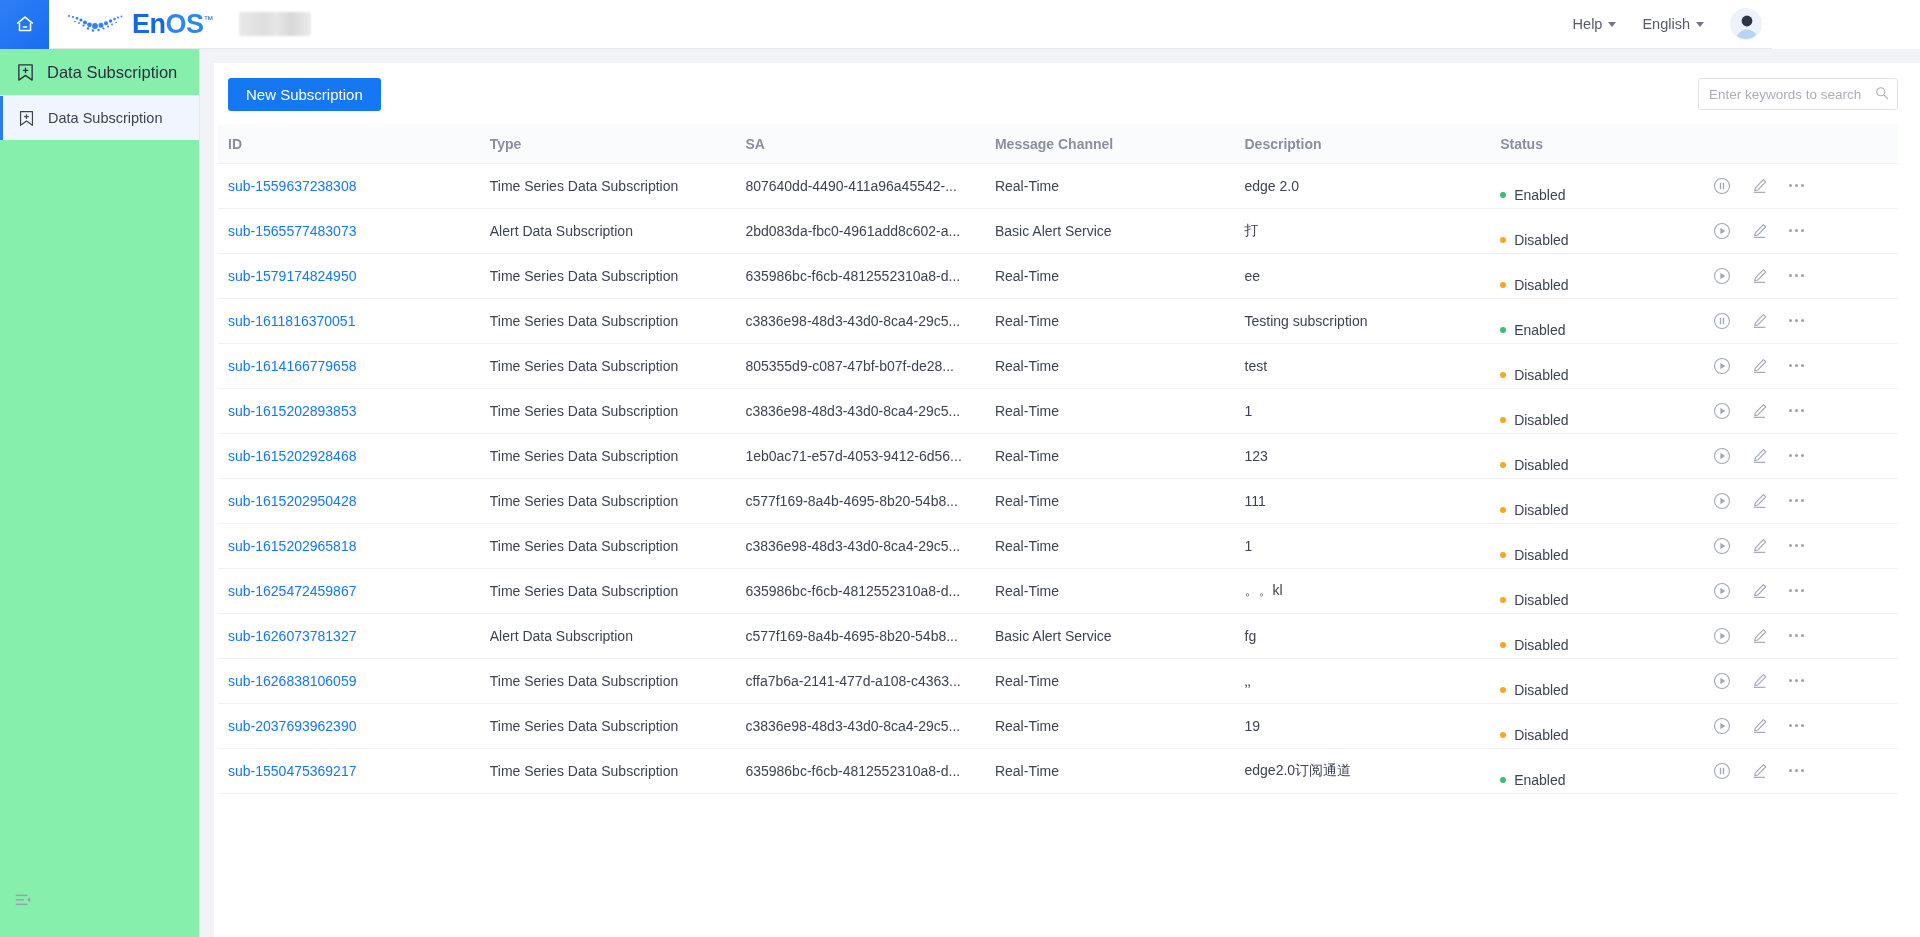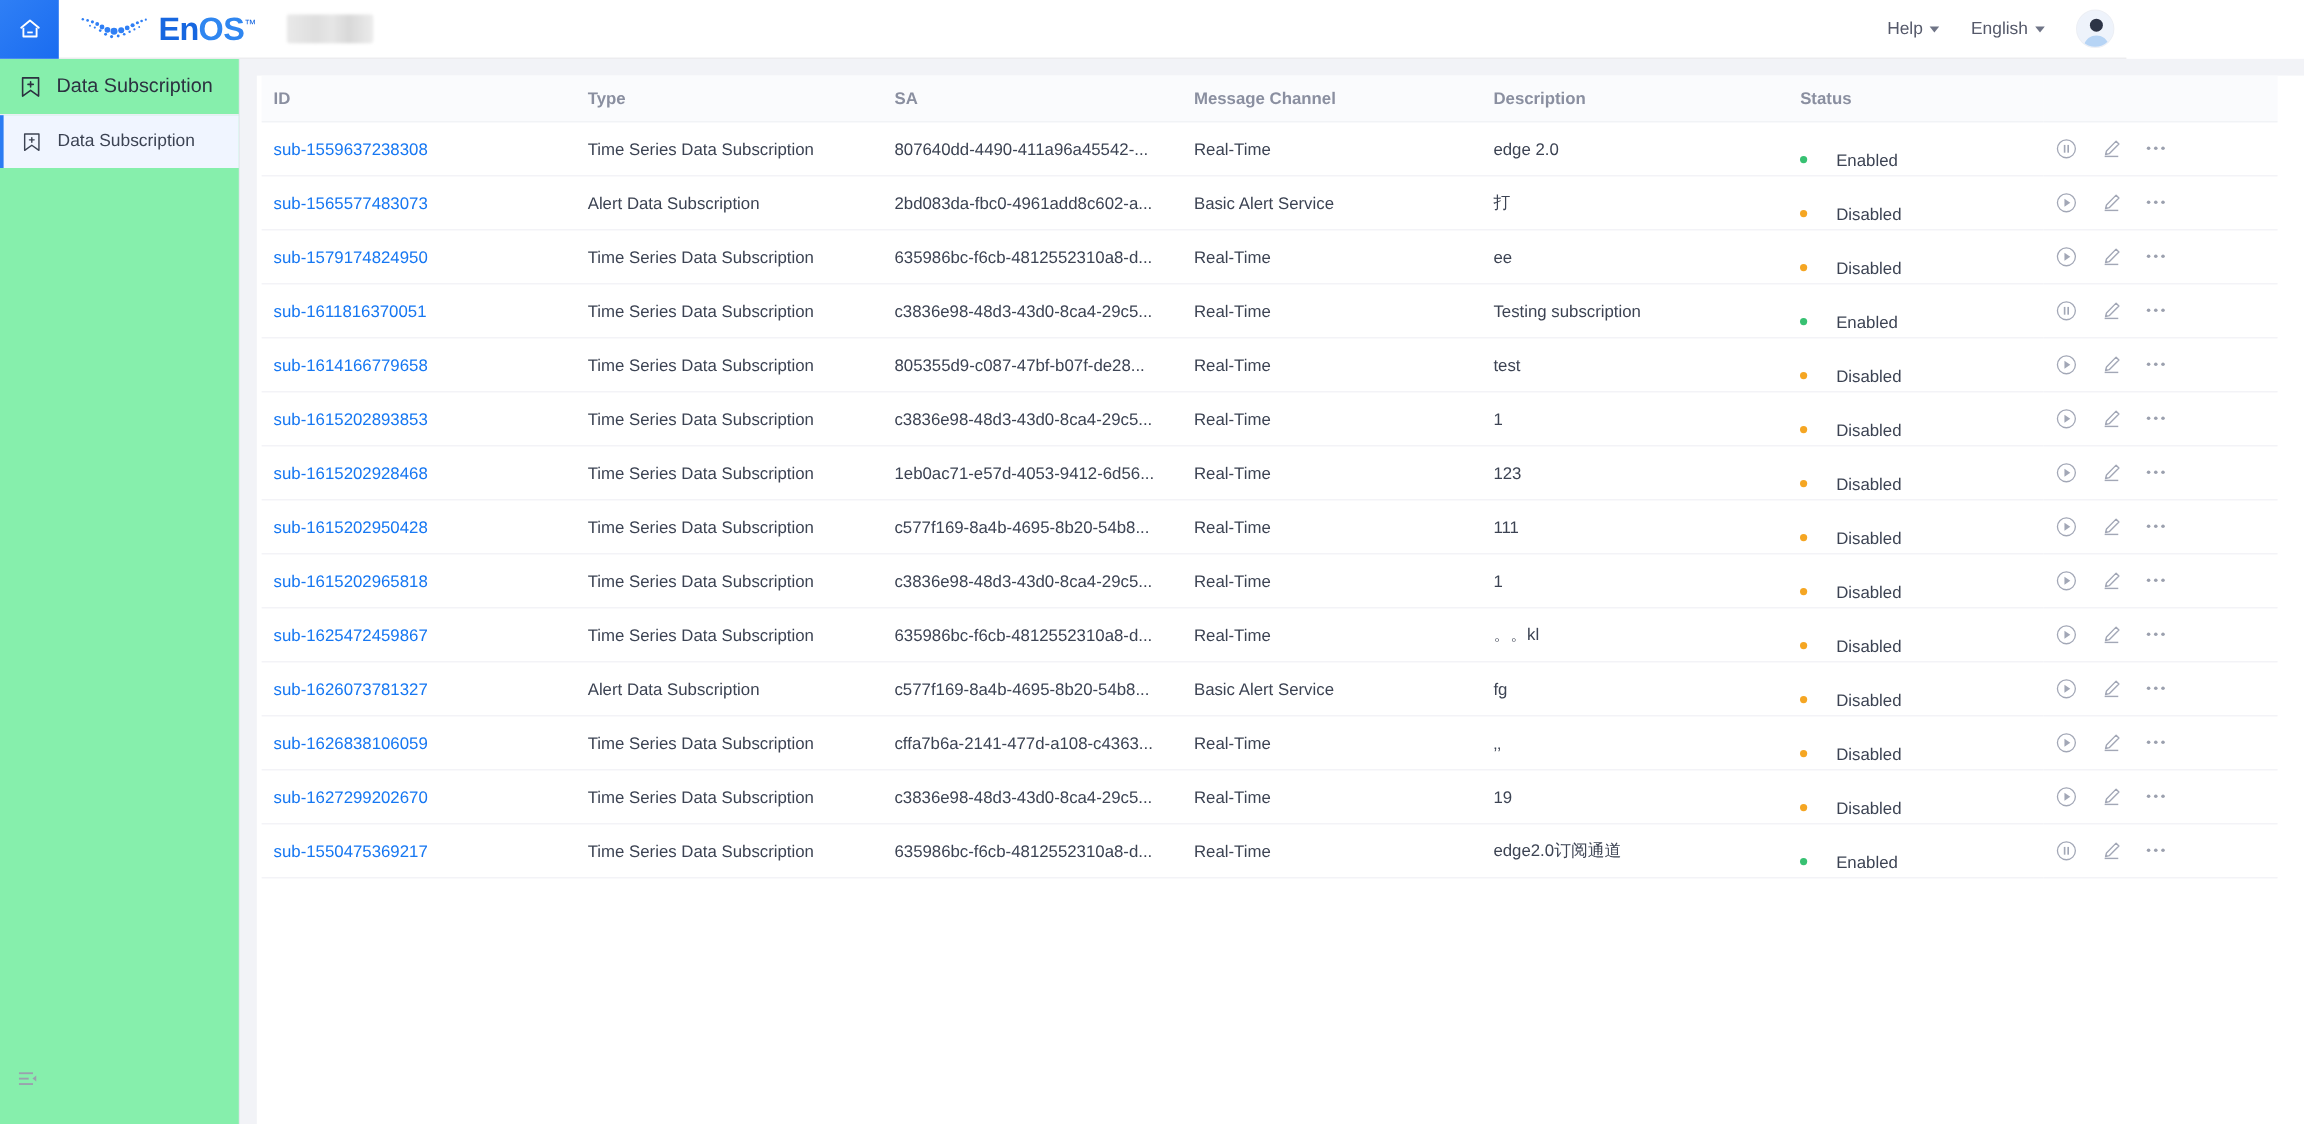--- a/index.html
+++ b/index.html
@@ -172,21 +172,21 @@
   .c-chan   { width: 205px; }
   .c-desc   { width: 210px; }
   .c-status { width: 175px; }
   .c-act    { width: 160px; }
 
   td.cell-id a {
     color: #1677f2; text-decoration: none; cursor: pointer; margin-top: 17px;
   }
 
   .status {
-    display: flex; align-items: center; gap: 24px; margin-top: 18px;
+    display: flex; align-items: center; gap: 8px; margin-top: 18px;
   }
   .dot { width: 6px; height: 6px; border-radius: 50%; display: inline-block; }
 
   .actions {
     display: flex; align-items: center; gap: 20px;
     justify-content: flex-start;
     padding-right: 4px;
   }
   .act-icon { cursor: pointer; line-height: 0; }
   .more-dots {
@@ -287,20 +287,31 @@
       <rect x="2" y="9" width="9" height="1.7" fill="#9ba0ae"></rect>
       <rect x="2" y="14" width="13" height="1.7" fill="#9ba0ae"></rect>
       <path d="M18 7 L14.5 9.8 L18 12.6 Z" fill="#9ba0ae"></path>
     </svg>
   </div>
 </div>
 
 <div class="main">
   <div class="panel">
 
+    <div class="toolbar">
+      <button class="btn-primary">New Subscription</button>
+
+      <div class="search-wrap">
+        <input class="search-input" type="text" placeholder="Enter keywords to search" style="">
+        <svg class="search-icon" width="14" height="14" viewBox="0 0 16 16">
+          <circle cx="6.6" cy="6.6" r="4.6" fill="none" stroke="#a9aeba" stroke-width="1.2"></circle>
+          <path d="M10.2 10.2 L14.4 14.4" stroke="#a9aeba" stroke-width="1.2" stroke-linecap="round"></path>
+        </svg>
+      </div>
+    </div>
 
     <table class="grid">
       <thead>
         <tr>
           <th class="c-id">ID</th>
           <th class="c-type">Type</th>
           <th class="c-sa">SA</th>
           <th class="c-chan">Message Channel</th>
           <th class="c-desc">Description</th>
           <th class="c-status">Status</th>
@@ -664,21 +675,21 @@
                   </svg></span>
                 <div class="more-dots">
                   <i></i>
                   <i></i>
                   <i></i>
                 </div>
               </div>
             </td>
           </tr>
           <tr>
-            <td class="c-id cell-id"><a>sub-1627299202670</a></td>
+            <td class="c-id cell-id"><a>sub-2037693962390</a></td>
             <td class="c-type">Time Series Data Subscription</td>
             <td class="c-sa">c3836e98-48d3-43d0-8ca4-29c5...</td>
             <td class="c-chan">Real-Time</td>
             <td class="c-desc">19</td>
             <td class="c-status">
               <div class="status">
                 <span class="dot" style="background: rgb(245, 166, 35);"></span>
                 <span>Disabled</span>
               </div>
             </td>

